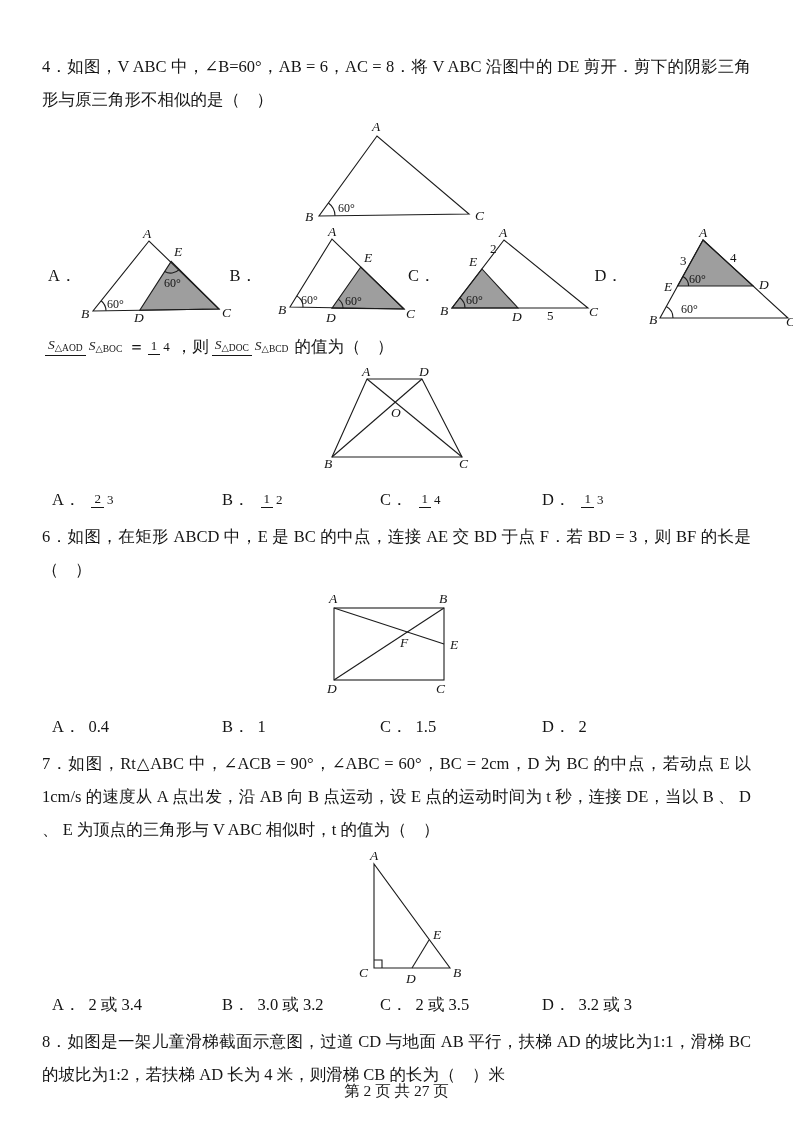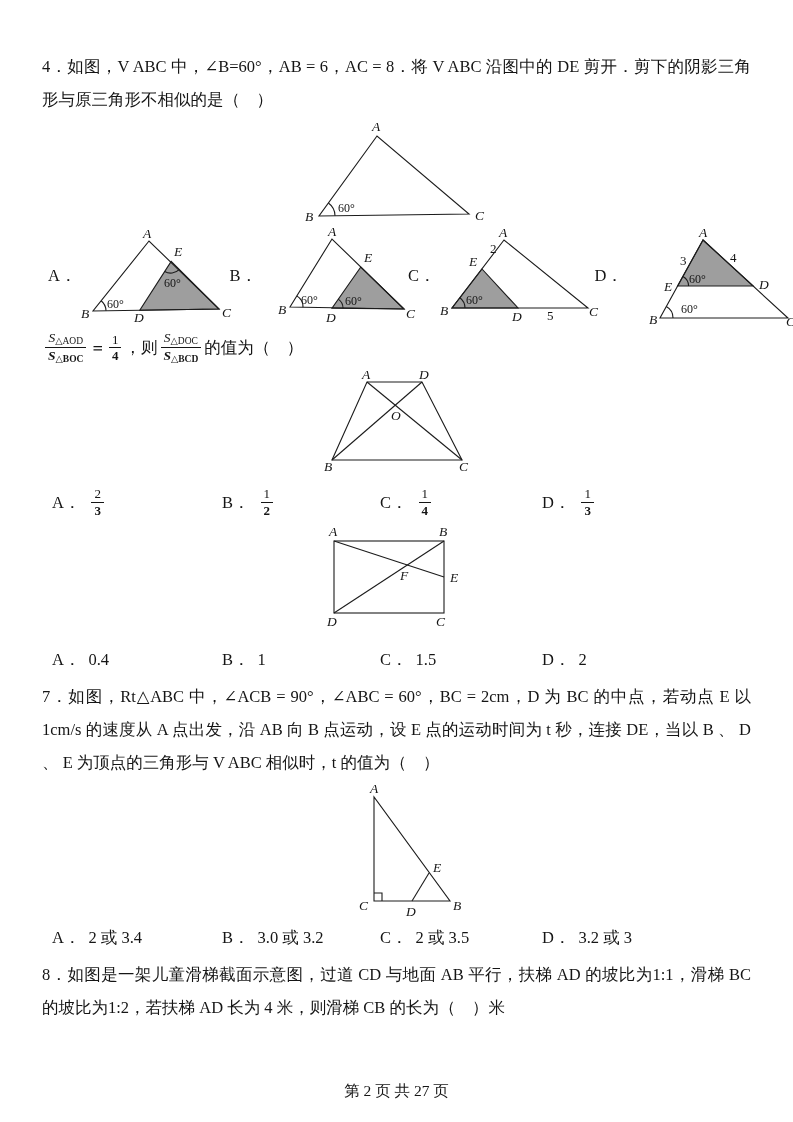--- a/index.html
+++ b/index.html
@@ -16,24 +16,24 @@
   svg text.deg{font-style:normal;font-size:12px;}
   svg text.num{font-style:normal;font-size:13px;}
   .shape{stroke:#1c1c1c;stroke-width:1.1;fill:none;}
   .shaded{stroke:#1c1c1c;stroke-width:1.1;fill:#9e9e9e;}
   .q4opts{display:flex;justify-content:space-between;align-items:center;padding-left:10px;margin-top:2px;}
   .q4opt{display:flex;align-items:center;}
   .q4opt .letter{margin-right:3px;}
   .opts{display:grid;grid-template-columns:170px 158px 162px 1fr;padding-left:14px;line-height:33px;}
   .opt-cell{display:flex;align-items:center;}
   .opt-cell .letter{margin-right:8px;}
-  .frac{display:inline-flex;flex-direction:column;align-items:center;vertical-align:middle;
+  .frac{display:inline-flex;flex-direction:row;align-items:center;vertical-align:middle;
         line-height:1.2;font-size:13.5px;margin:0 3px;}
   .frac .fnum{border-bottom:1px solid #151515;padding:0 3px;text-align:center;}
-  .frac .fden{padding:0 3px;text-align:left;font-weight:bold;}
+  .frac .fden{padding:0 3px;text-align:left;}
   .frac i{font-style:italic;}
   .frac sub{font-size:9.5px;vertical-align:-2px;}
   .smallfrac{font-size:13px;}
   .tallline{line-height:30px;margin-top:12px;display:flex;align-items:center;flex-wrap:wrap;}
   .footer{position:absolute;bottom:20px;left:0;width:100%;text-align:center;font-size:15.5px;margin-top:6px;} .mt12{margin-top:12px;} .mt14{margin-top:14px;} .mt16{margin-top:16px;}
 </style>
 </head>
 <body>
 
 <div class="content">
@@ -179,20 +179,21 @@
     </div>
     <div class="opt-cell">
       <span class="letter">D．</span>
       <span class="frac smallfrac">
         <span class="fnum">1</span>
         <span class="fden">3</span>
       </span>
     </div>
   </div>
 
+  <p class="stem mt12">6．如图，在矩形 ABCD 中，E 是 BC 的中点，连接 AE 交 BD 于点 F．若 BD = 3，则 BF 的长是（　）</p>
 
   <div class="fig-row" style="margin-top:6px;">
     <svg width="145" height="102" viewBox="0 0 145 102">
       <rect class="shape" x="10" y="16" width="110" height="72"></rect>
       <line class="shape" x1="10" y1="16" x2="120" y2="52"></line>
       <line class="shape" x1="120" y1="16" x2="10" y2="88"></line>
       <text x="5" y="11">A</text>
       <text x="115" y="11">B</text>
       <text x="76" y="55">F</text>
       <text x="126" y="57">E</text>

